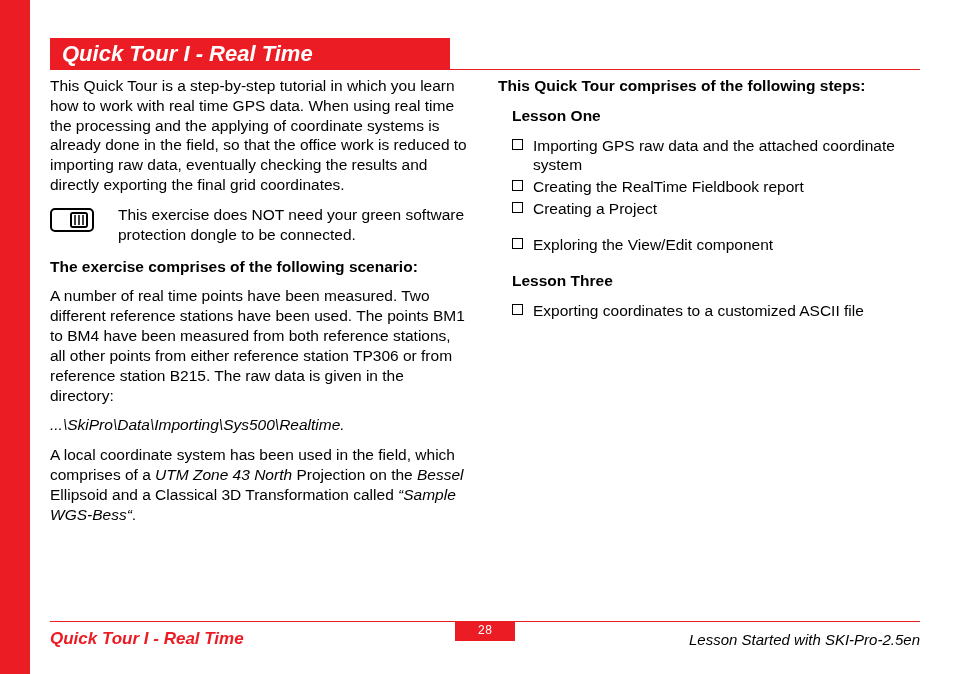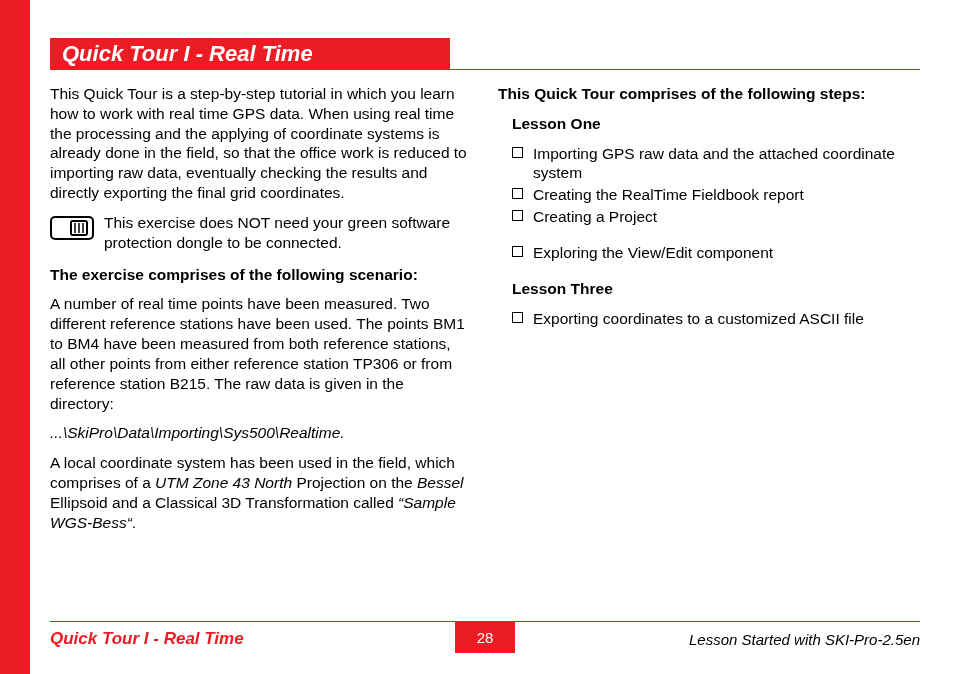--- a/index.html
+++ b/index.html
@@ -59,34 +59,34 @@
     position: absolute;
     left: 0;
     top: 31px;
     width: 870px;
     height: 1px;
     background: #ec1c24;
   }
   .columns {
     display: flex;
     gap: 28px;
-    margin-top: 12px;
+    margin-top: 4px;
   }
   .col {
     width: 420px;
     font-size: 15.5px;
     line-height: 1.28;
   }
   .col p {
     margin: 0 0 10px 0;
   }
   .note-row {
     display: flex;
     align-items: flex-start;
-    gap: 10px;
+    gap: 24px;
     margin: 8px 0 12px 0;
   }
   .hand-icon {
     flex: 0 0 auto;
   }
   .note-text {
     font-size: 15.5px;
     line-height: 1.28;
   }
   .bold {
@@ -151,25 +151,26 @@
     font-size: 17px;
   }
   .footer-pagenum-box {
     position: absolute;
     left: 50%;
     transform: translateX(-50%);
     top: -7px;
     background: #ec1c24;
     color: #fff;
     width: 60px;
-    height: 32px;
+    height: 20px;
     display: flex;
     align-items: center;
     justify-content: center;
-    font-size: 15px;
+    font-size: 12px;
+    font-family: Liberation Mono, monospace;
   }
   .footer-right {
     position: absolute;
     right: 0;
     font-style: italic;
     font-size: 15px;
     color: #000;
   }
 </style>
 </head>

